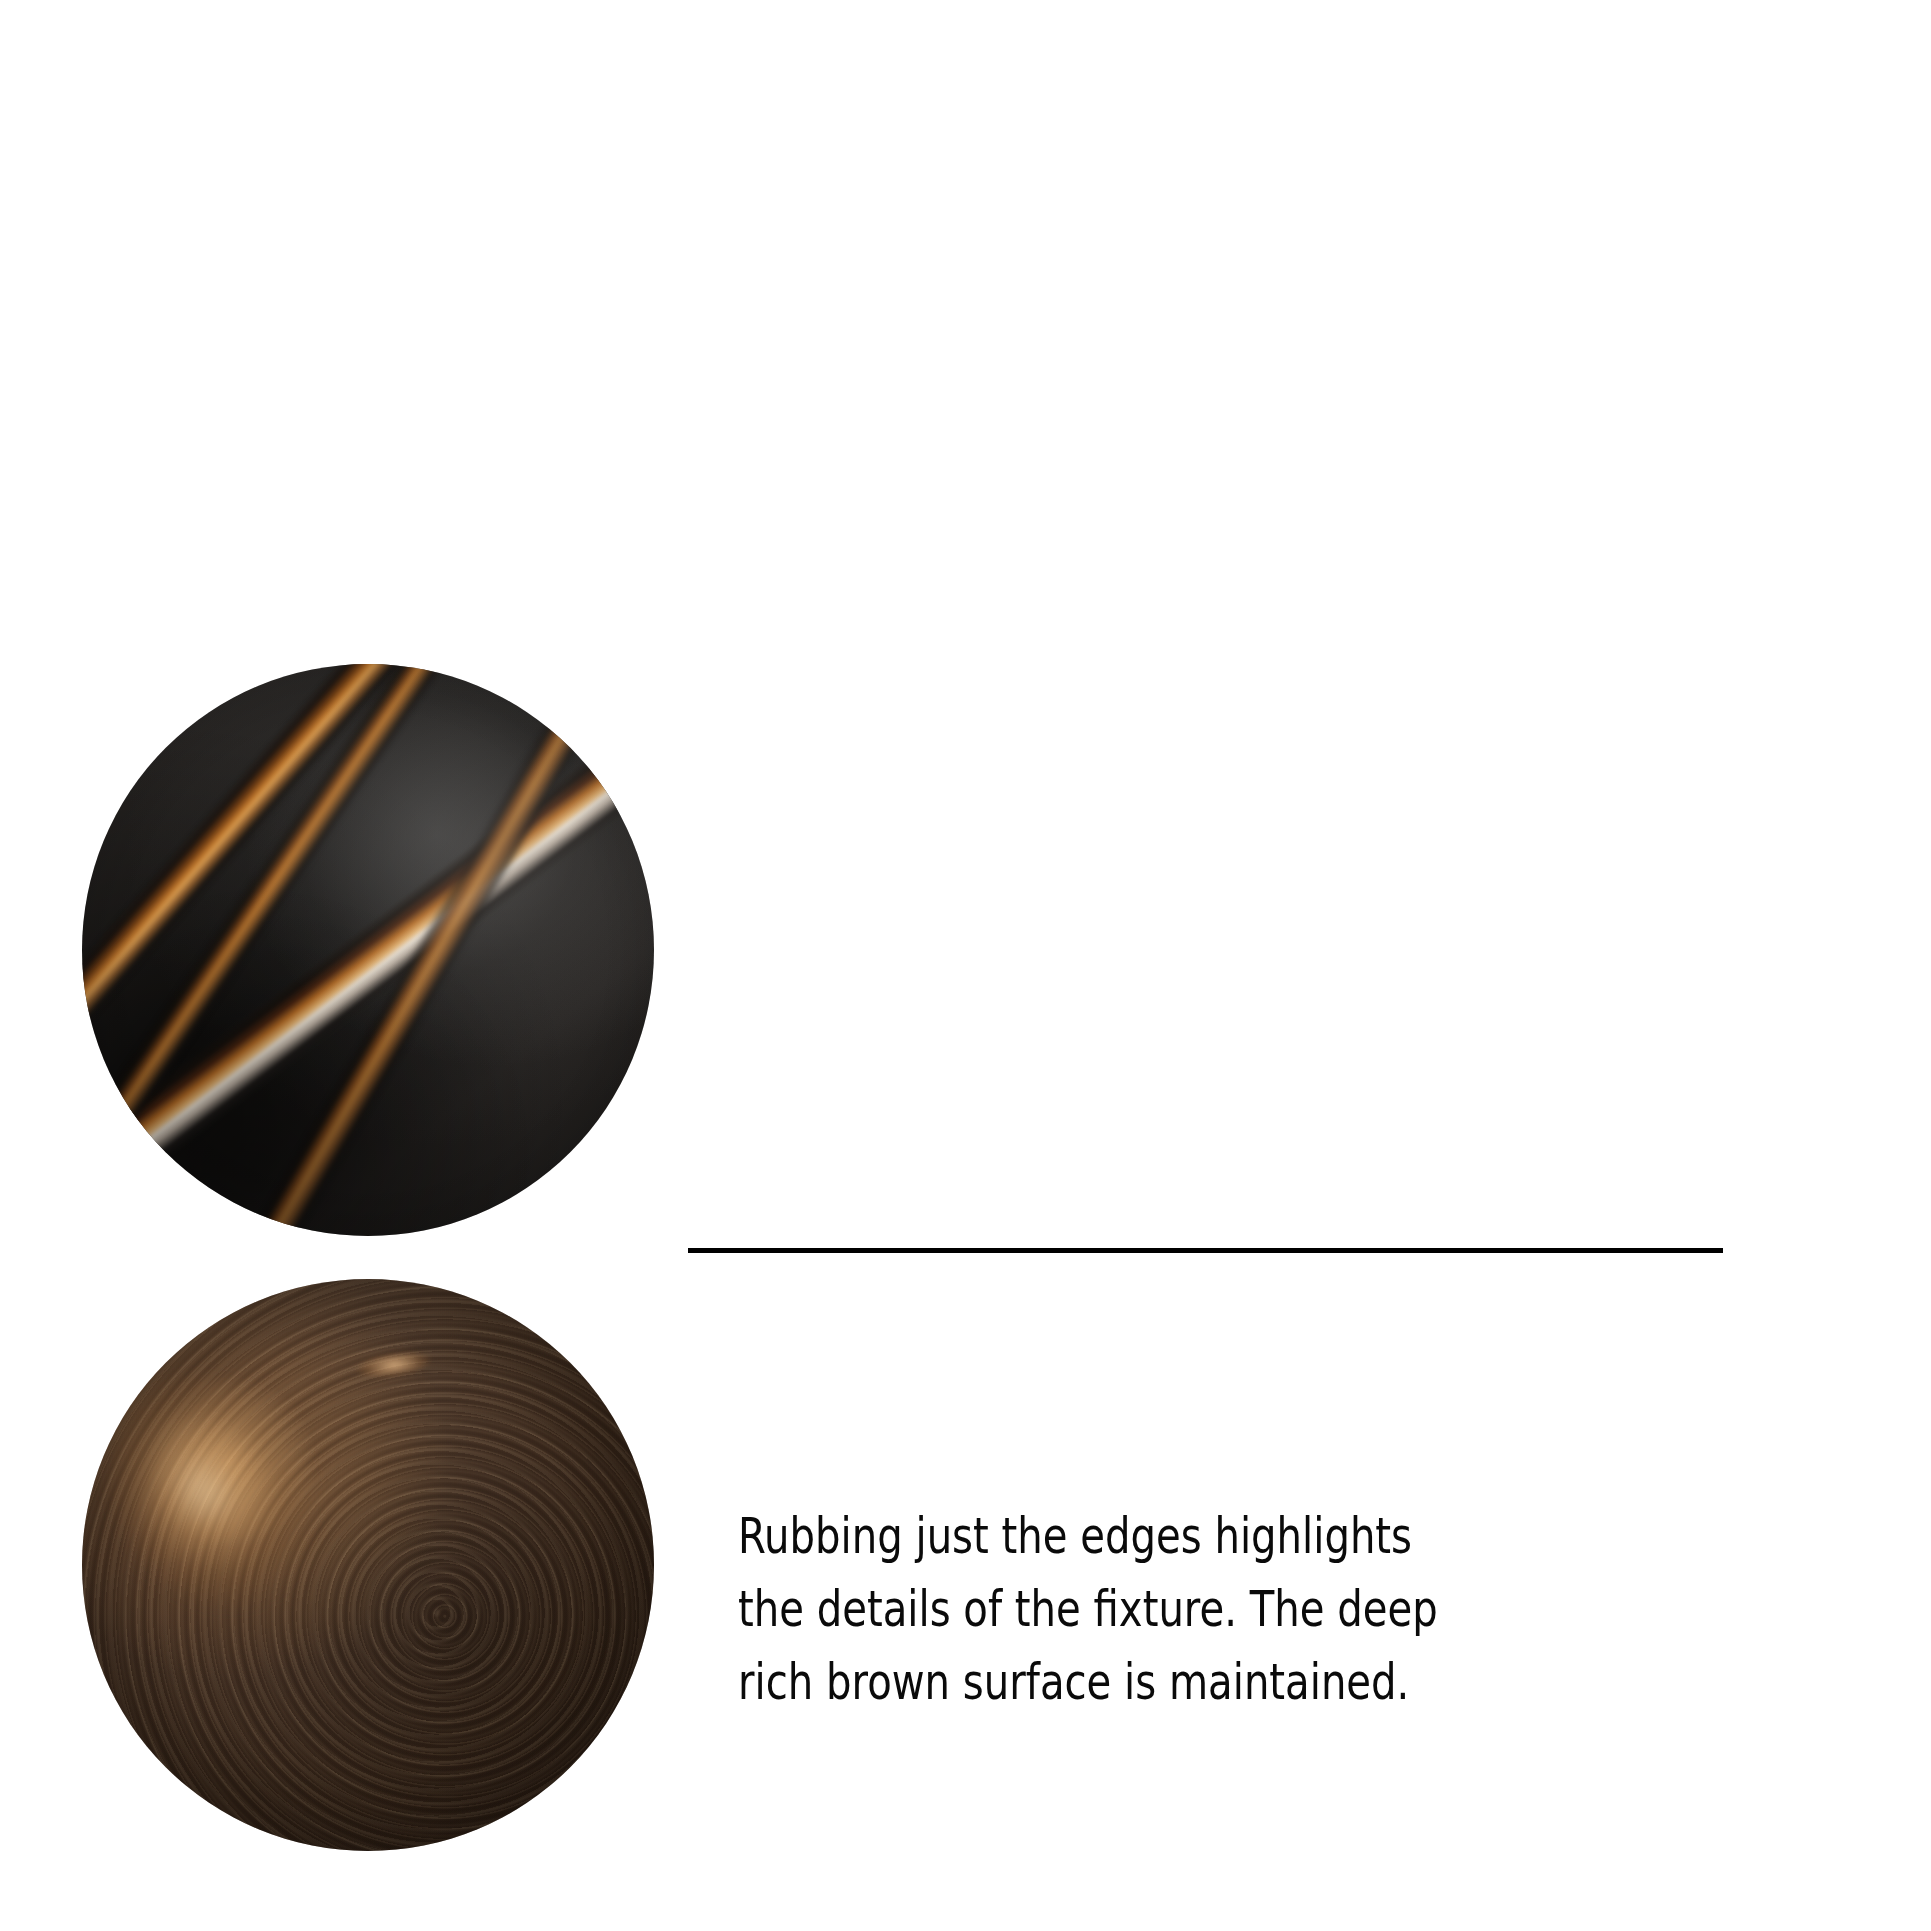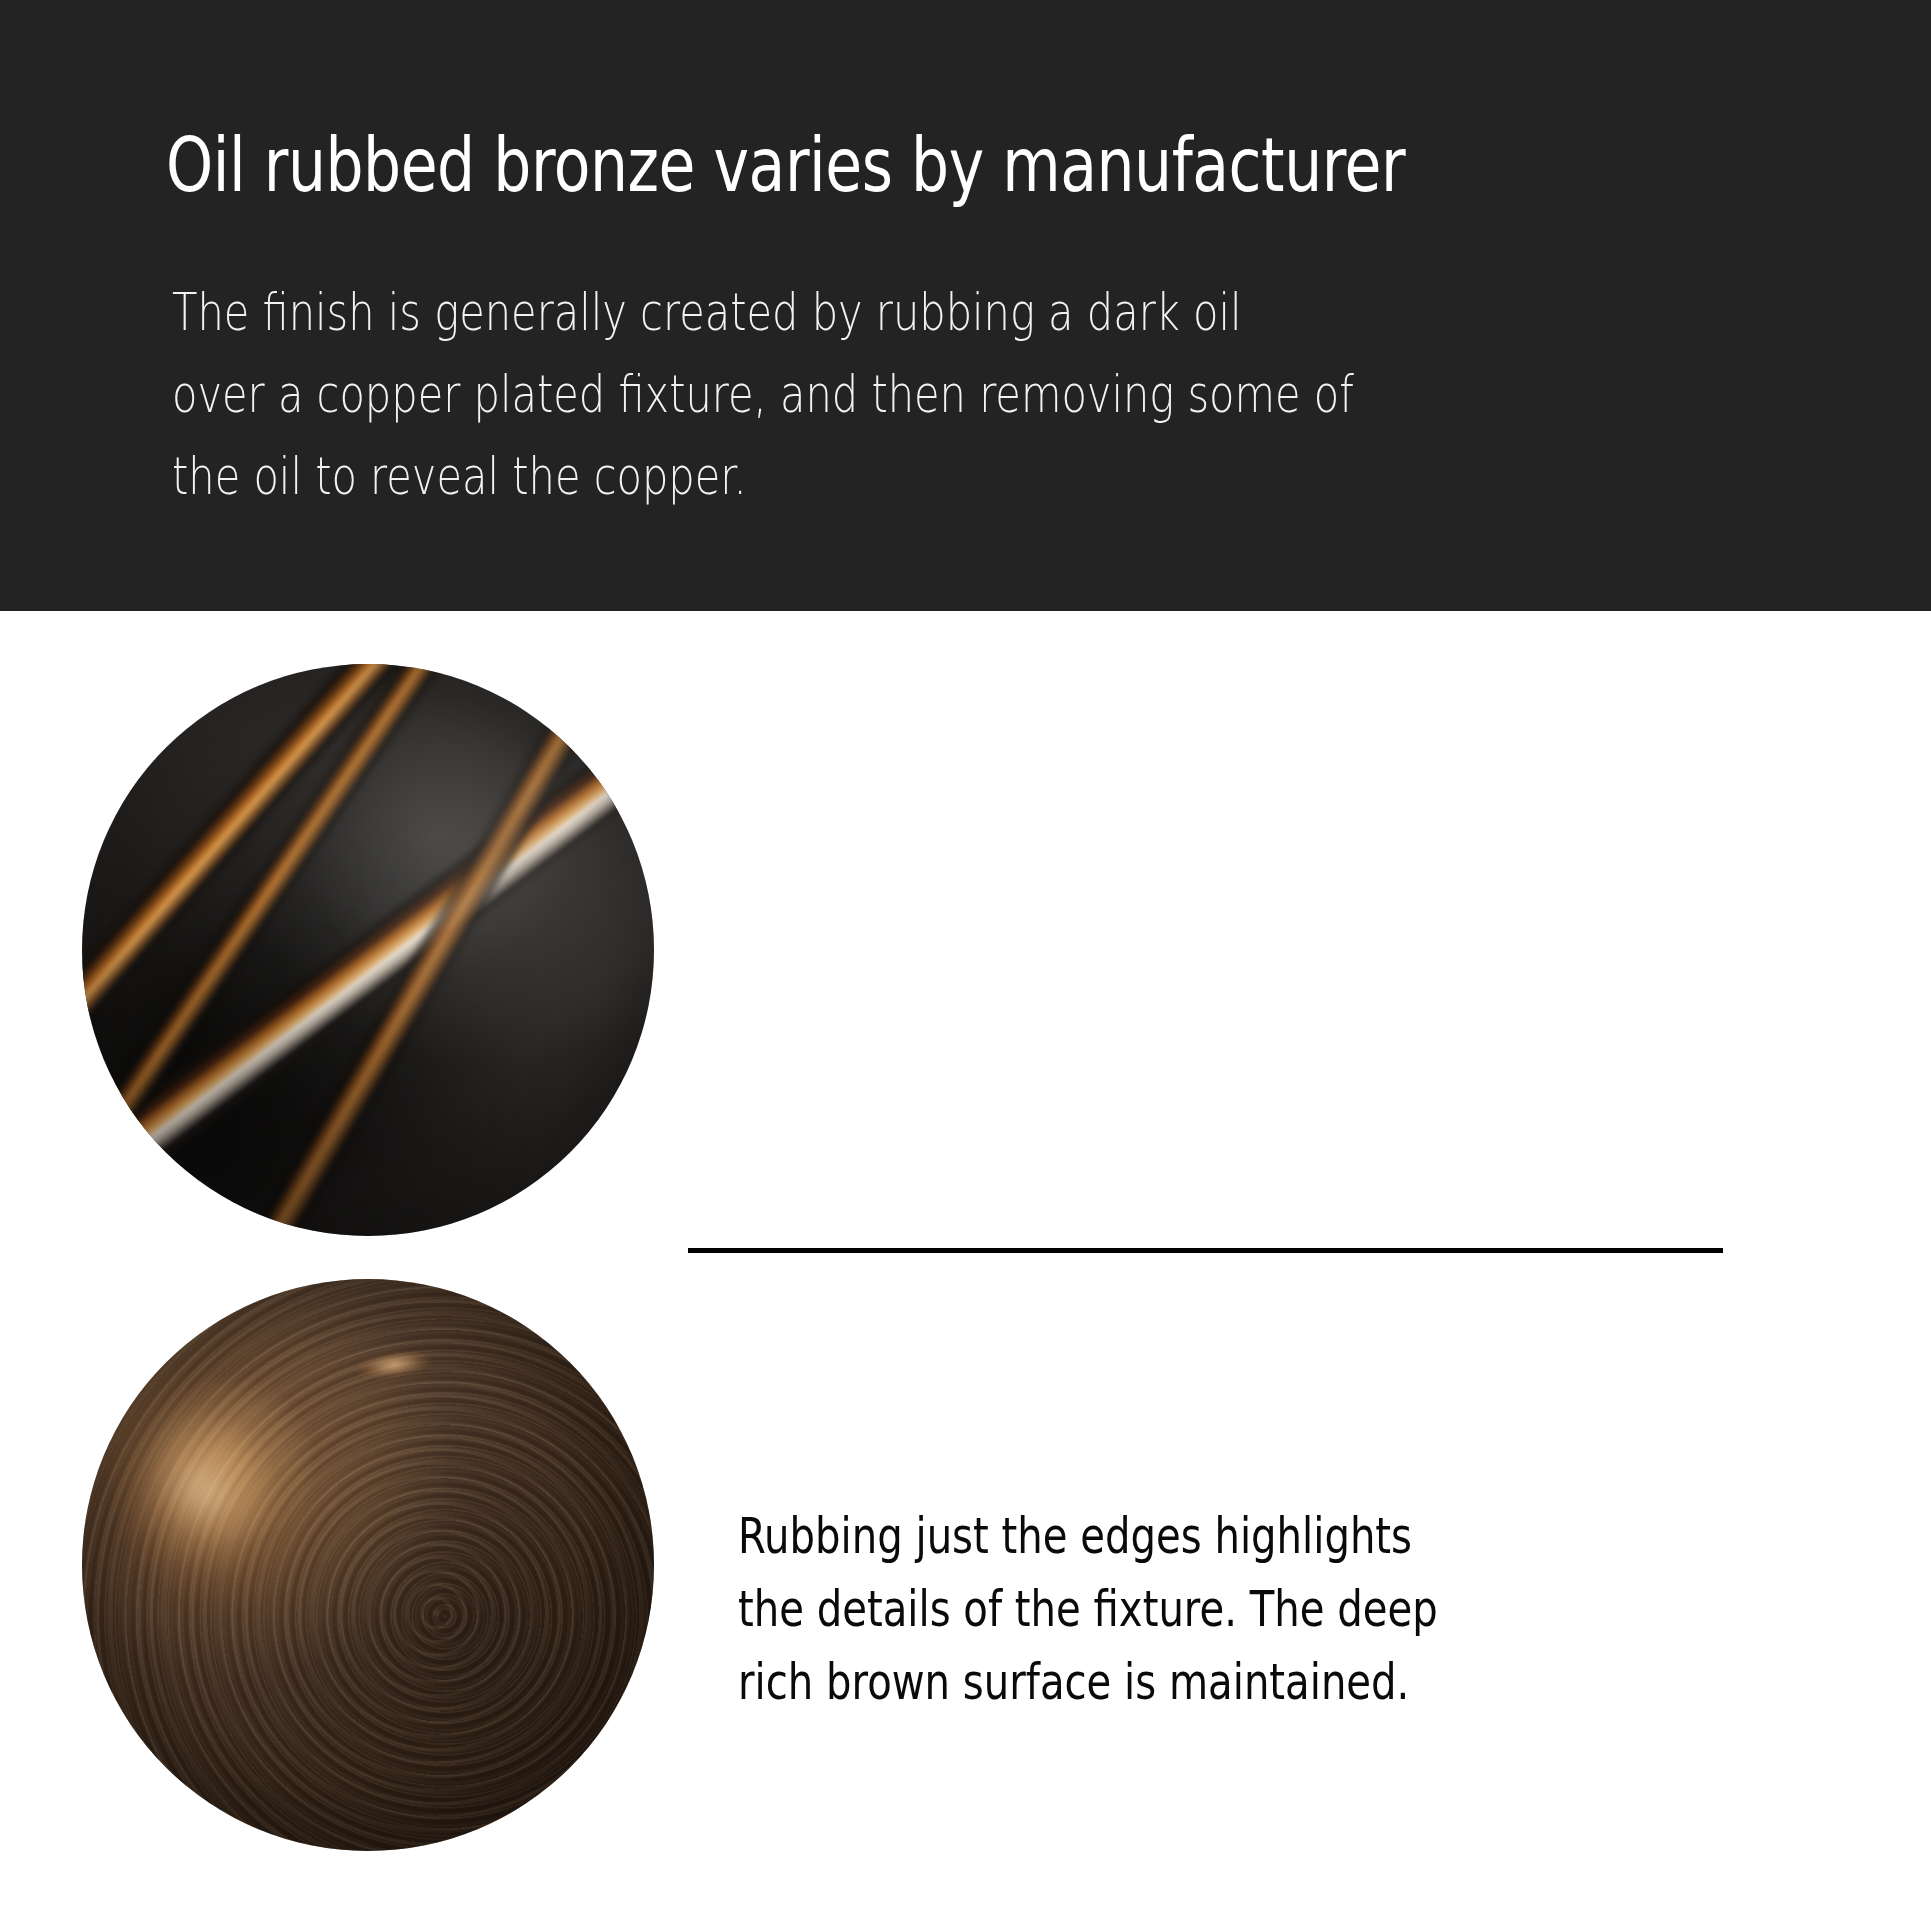--- a/index.html
+++ b/index.html
@@ -276,28 +276,20 @@
     width: 1035px;
     height: 4.8px;
     background: #000000;
   }
 </style>
 </head>
 <body>
 
 <div id="infographic">
 
-  <div class="header-band">
-    <div class="header-title">Oil rubbed bronze varies by manufacturer</div>
-    <div class="header-body">
-      <span class="ln">The finish is generally created by rubbing a dark oil</span>
-      <span class="ln">over a copper plated fixture, and then removing some of</span>
-      <span class="ln">the oil to reveal the copper.</span>
-    </div>
-  </div>
 
   <div class="row" id="row-1">
     <div class="swatch swatch-edges">
       <div class="band band-a"></div>
       <div class="band band-a2"></div>
       <div class="band band-b"></div>
       <div class="band band-c"></div>
       <div class="band band-d"></div>
       <div class="band band-e"></div>
       <div class="sheen"></div>

